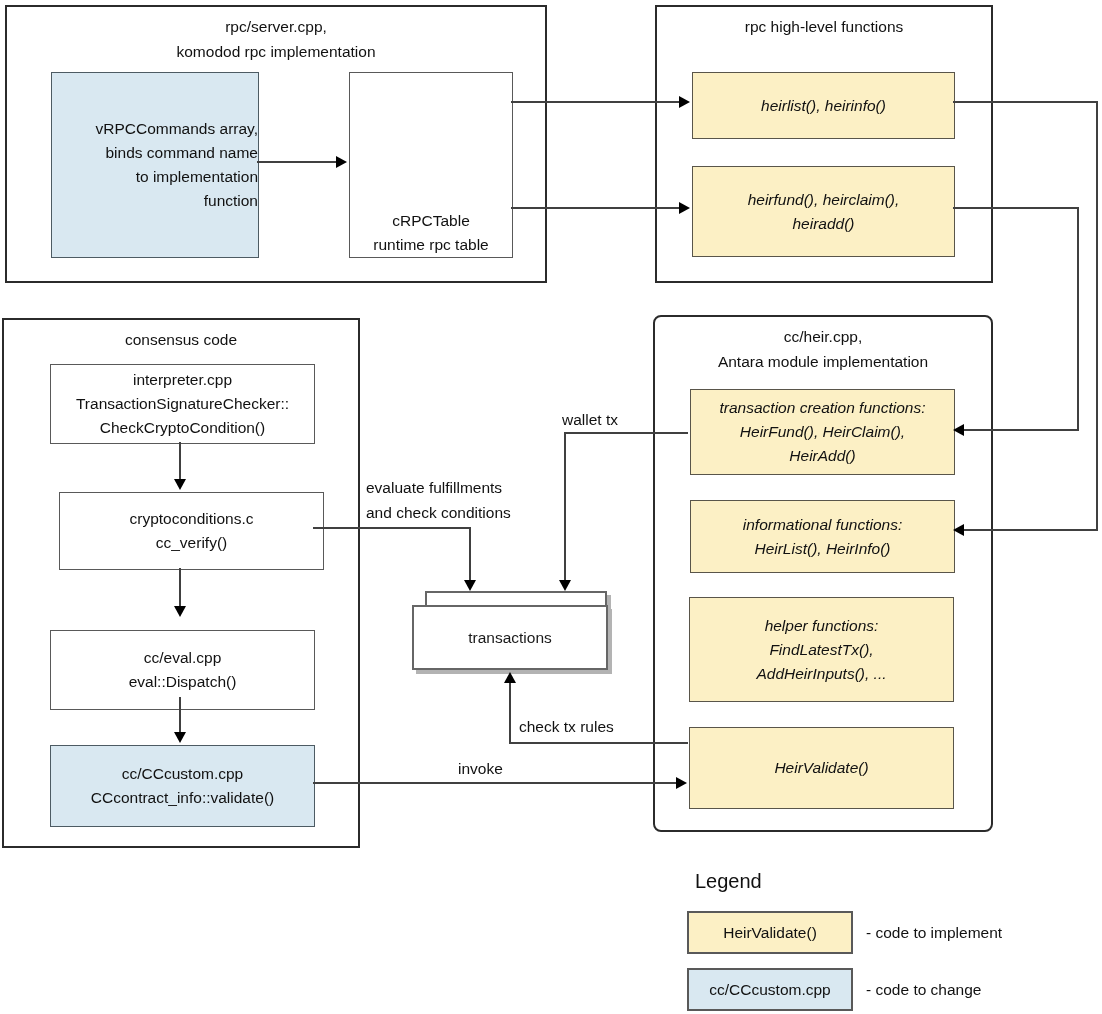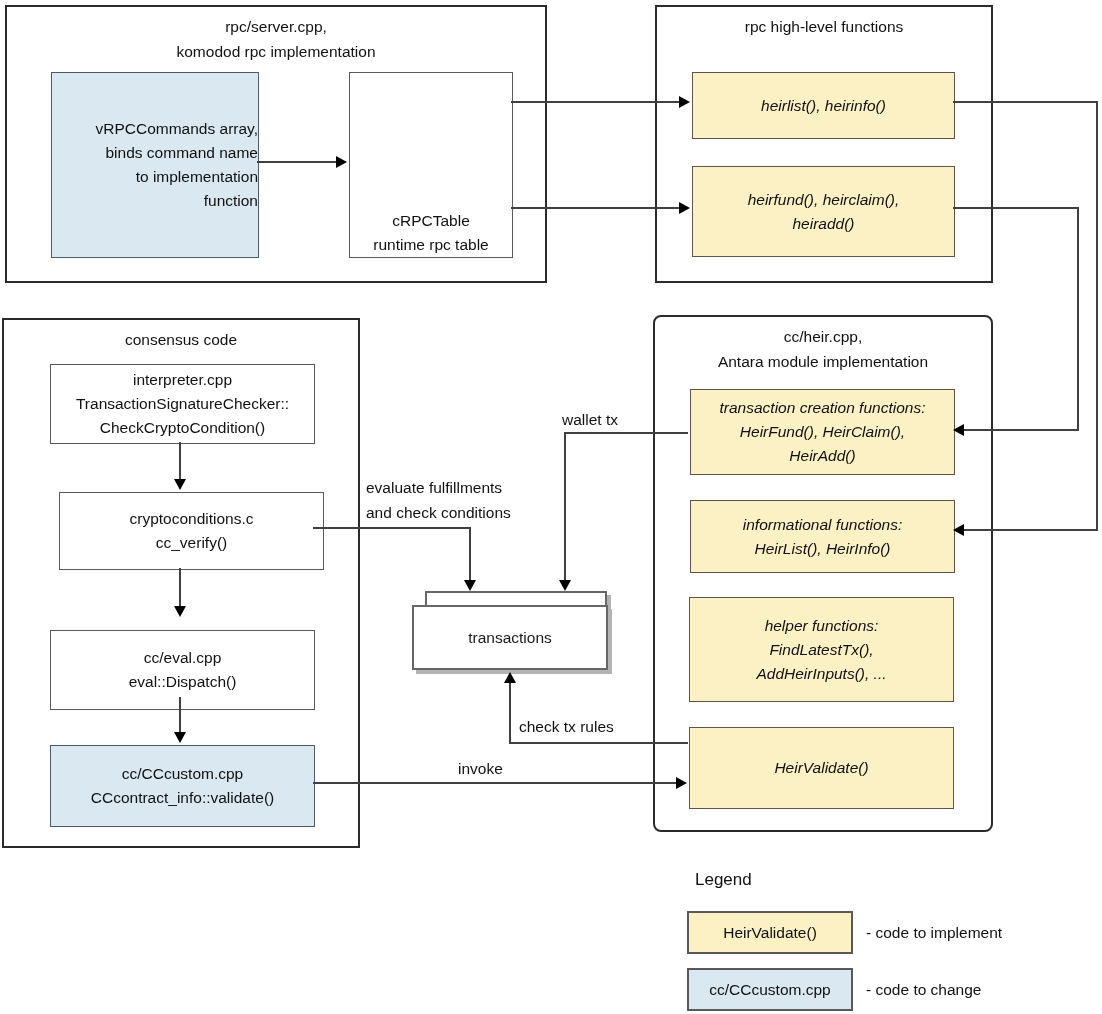--- a/index.html
+++ b/index.html
@@ -29,21 +29,21 @@
   .sheet-front{display:flex;justify-content:center;align-items:center;font-size:15.5px;}
   .hline,.vline{position:absolute;background:#404040;}
   .hline{height:2px;}
   .vline{width:2px;}
   .ah{position:absolute;width:0;height:0;}
   .ah.right{border-left:11px solid #000;border-top:6px solid transparent;border-bottom:6px solid transparent;}
   .ah.left{border-right:11px solid #000;border-top:6px solid transparent;border-bottom:6px solid transparent;}
   .ah.down{border-top:11px solid #000;border-left:6px solid transparent;border-right:6px solid transparent;}
   .ah.up{border-bottom:11px solid #000;border-left:6px solid transparent;border-right:6px solid transparent;}
   .edge-label{position:absolute;font-size:15.5px;line-height:25px;color:#111;white-space:nowrap;}
-  .legend-title{position:absolute;font-size:17px;color:#111;}
+  .legend-title{position:absolute;font-size:20px;color:#111;}
   .legend-swatch{
     position:absolute;box-sizing:border-box;border:2px solid #595959;
     display:flex;justify-content:center;align-items:center;font-size:15.5px;color:#111;
   }
   .legend-desc{
     position:absolute;display:flex;align-items:center;font-size:15.5px;color:#111;white-space:nowrap;
   }
 </style>
 </head>
 <body>

